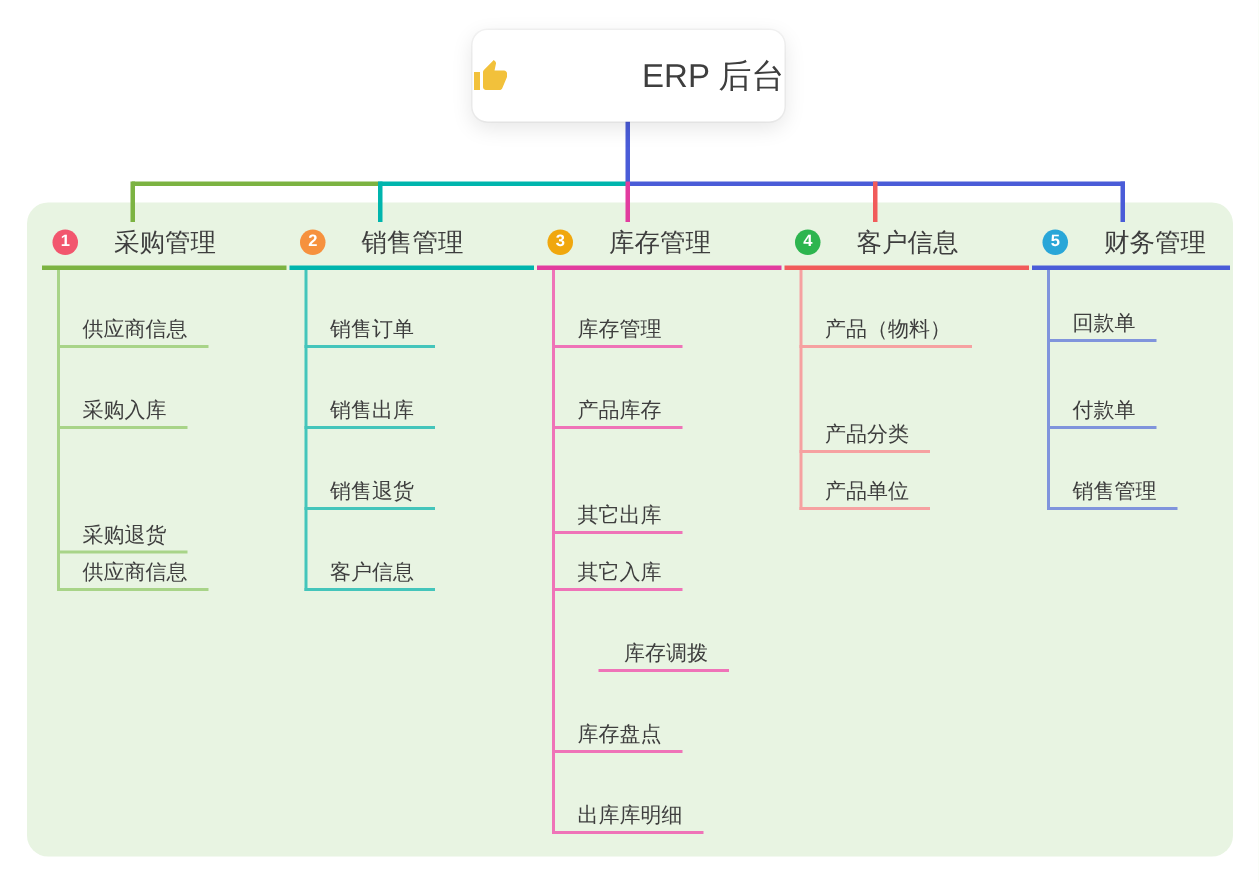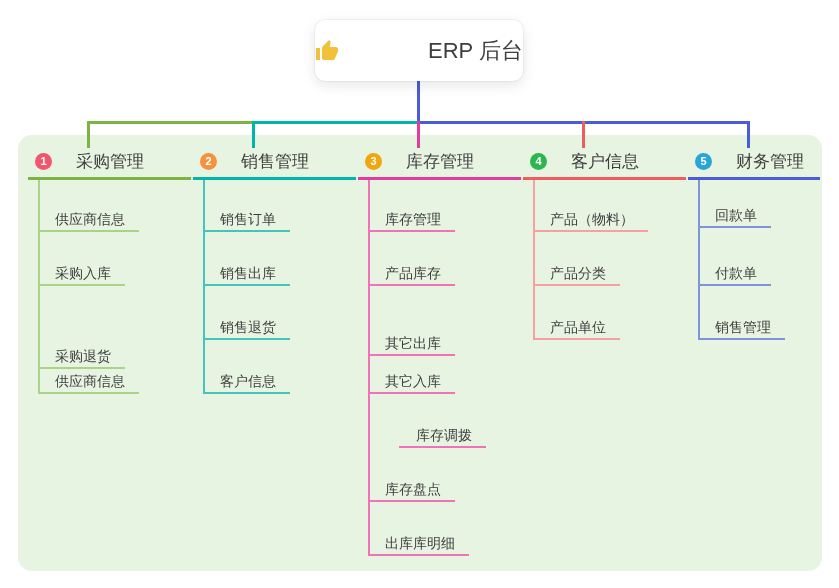--- a/index.html
+++ b/index.html
@@ -159,21 +159,21 @@
       <div class="branch" style="left: 523px;">
     <div class="branch-header">
       <span class="badge" style="background: rgb(45, 181, 79);">4</span>
       <span class="branch-label">客户信息</span>
     </div>
     <div class="branch-underline" style="width: 163px; background: rgb(241, 91, 91);"></div>
     <div class="branch-vline" style="background: rgb(246, 161, 161); height: 160px;"></div>
   <div class="child" style="top: 58px; border-bottom-color: rgb(246, 161, 161);">
     <span>产品（物料）</span>
   </div>
-        <div class="child" style="top: 112px; border-bottom-color: rgb(246, 161, 161);">
+        <div class="child" style="top: 128px; border-bottom-color: rgb(246, 161, 161);">
     <span>产品分类</span>
   </div>
         <div class="child" style="top: 166px; border-bottom-color: rgb(246, 161, 161);">
     <span>产品单位</span>
   </div>
       </div>
       <div class="branch" style="left: 688px;">
     <div class="branch-header">
       <span class="badge" style="background: rgb(41, 166, 216);">5</span>
       <span class="branch-label">财务管理</span>

